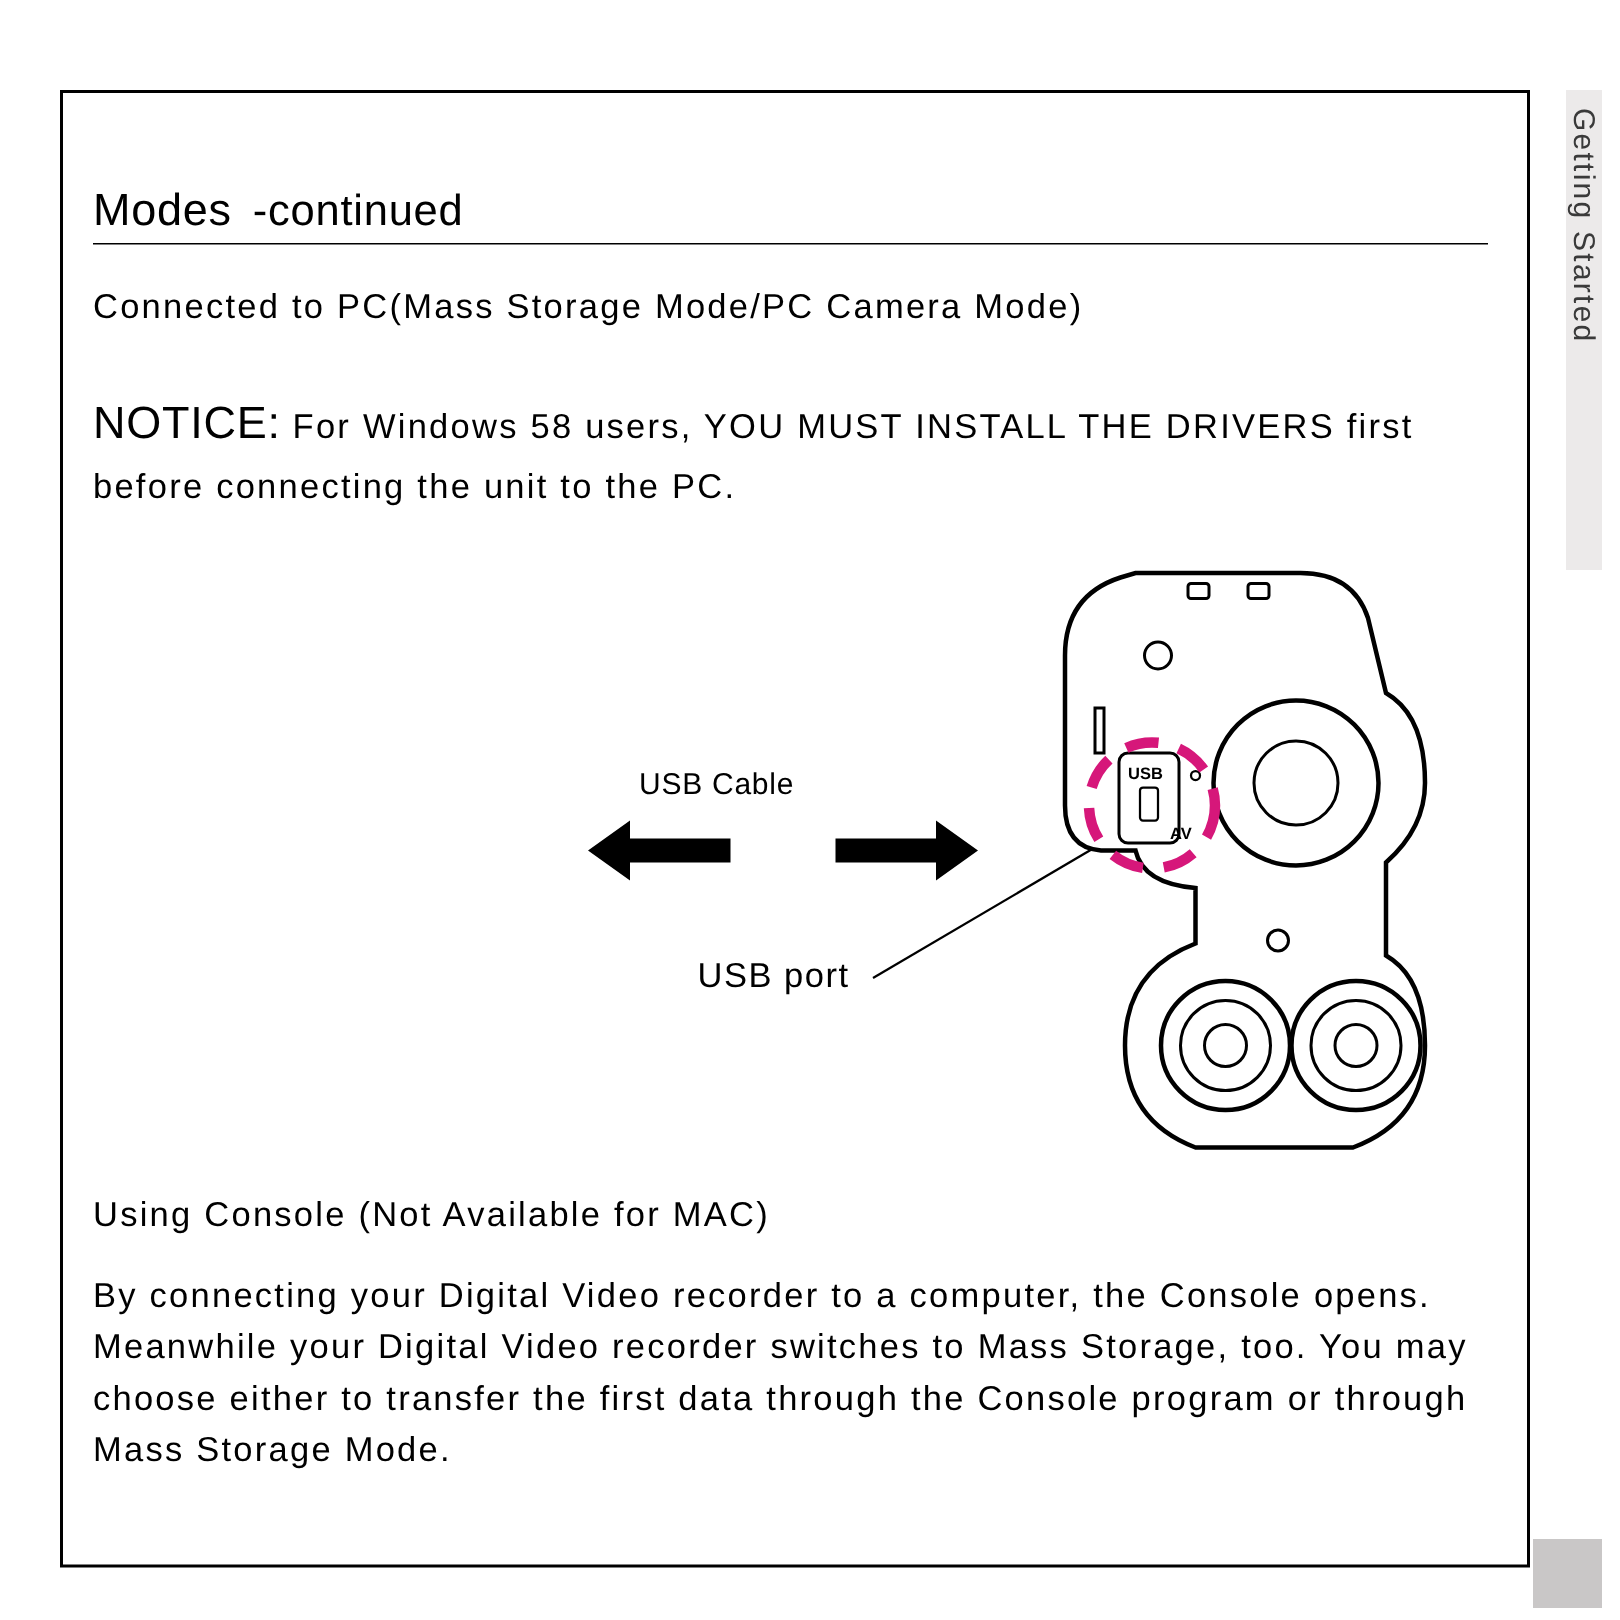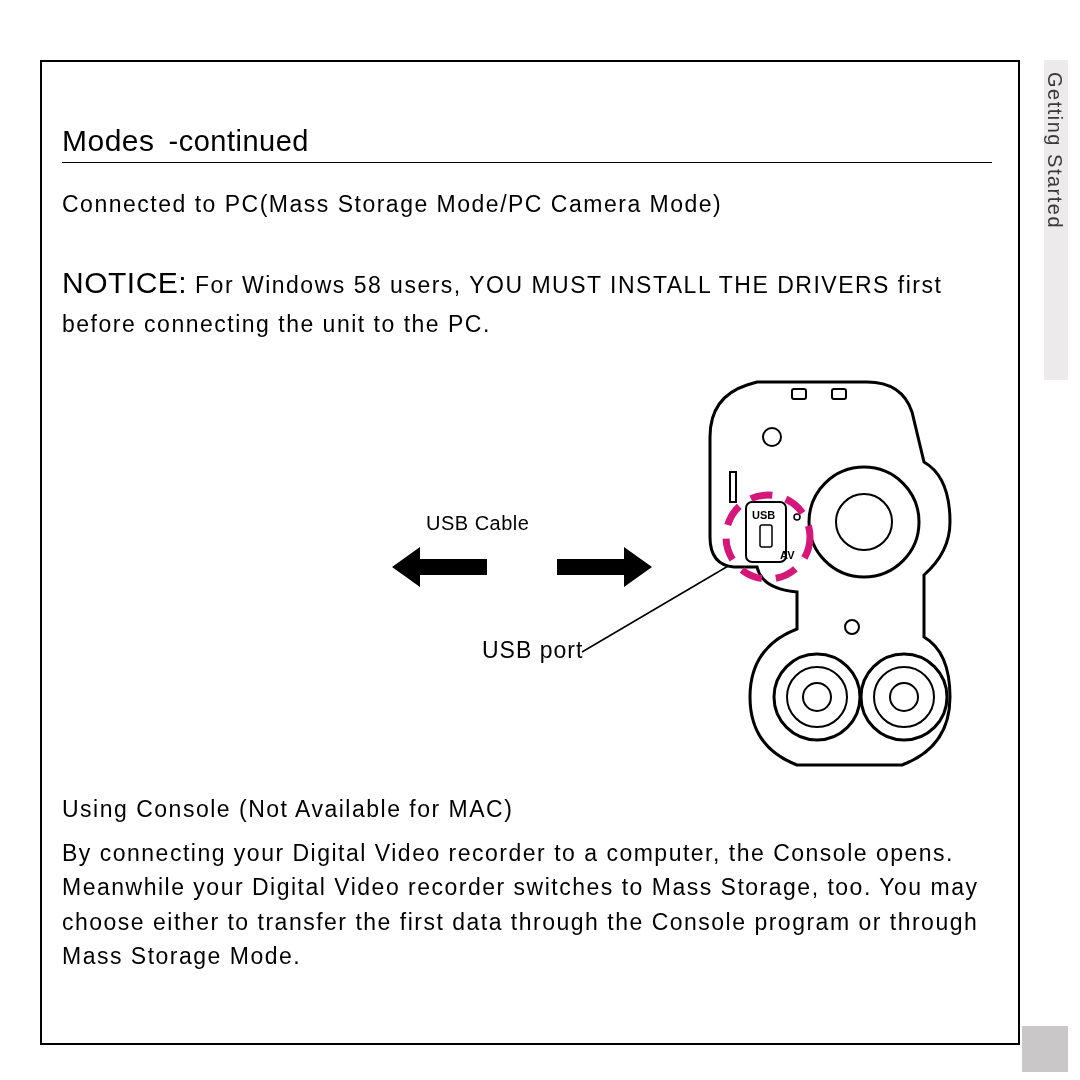--- a/index.html
+++ b/index.html
@@ -66,39 +66,39 @@
   }
   .arrows {
     position: absolute;
     left: 330px;
     top: 170px;
     width: 260px;
     height: 50px;
   }
   .usb-port-label {
     position: absolute;
-    left: 420px;
+    left: 403px;
     top: 265px;
     font-size: 23px;
     letter-spacing: 1px;
   }
   .device {
     position: absolute;
     left: 640px;
     top: 5px;
     width: 250px;
     height: 395px;
   }
   .body-section {
     font-size: 23px;
     letter-spacing: 1.5px;
     line-height: 1.5;
     width: 930px;
   }
-  .body-title { margin-bottom: 9px; }
+  .body-title { margin-bottom: 19px; }
   .side-tab {
     position: absolute;
     right: 12px;
     top: 60px;
     width: 24px;
     height: 320px;
     background: #eceaea;
   }
   .side-tab-text {
     position: absolute;

